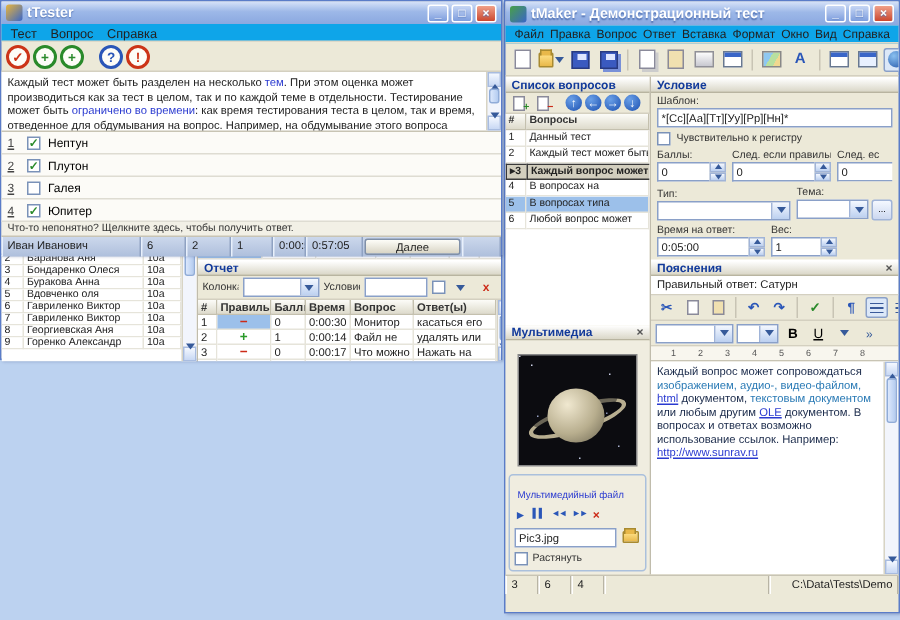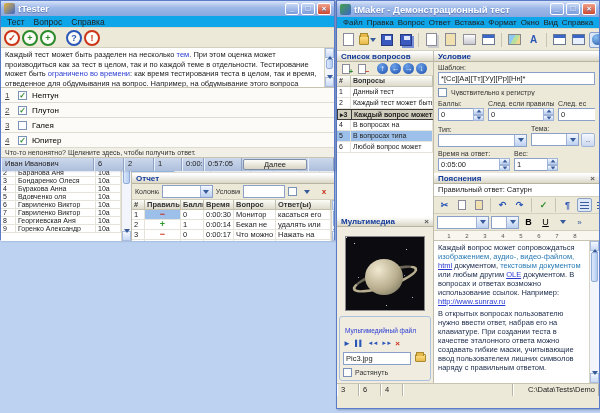--- a/index.html
+++ b/index.html
@@ -438,21 +438,21 @@
               <div class="td r-b">0</div>
               <div class="td r-t">0:00:30</div>
               <div class="td r-q">Монитор</div>
               <div class="td r-a">касаться его</div>
             </div>
             <div class="trow reprow">
               <div class="td r-n">2</div>
               <div class="td r-ok"><span class="mark pos">+</span></div>
               <div class="td r-b">1</div>
               <div class="td r-t">0:00:14</div>
-              <div class="td r-q">Бекап не</div>
+              <div class="td r-q">Файл не</div>
               <div class="td r-a">удалять или</div>
             </div>
             <div class="trow reprow">
               <div class="td r-n">3</div>
               <div class="td r-ok"><span class="mark neg">−</span></div>
               <div class="td r-b">0</div>
               <div class="td r-t">0:00:17</div>
               <div class="td r-q">Что можно</div>
               <div class="td r-a">Нажать на</div>
             </div>
@@ -856,21 +856,20 @@
             <span>5</span>
             <span>6</span>
             <span>7</span>
             <span>8</span>
         </div>
         <div class="editorwrap">
           <div class="editor">
             <p>
               <span>Каждый вопрос может сопровождаться </span><span class="ed-c">изображением, аудио-, видео-файлом, </span><span class="ed-l">html</span><span> документом, </span><span class="ed-c">текстовым документом</span><span> или любым другим </span><span class="ed-l">OLE</span><span> документом. В вопросах и ответах возможно использование ссылок. Например: </span><span class="ed-l">http://www.sunrav.ru</span>
             </p>
-            <p> В открытых вопросах пользователю нужно ввести ответ, набрав его на клавиатуре. При создании теста в качестве эталонного ответа можно создавать гибкие маски, учитывающие ввод пользователем лишних символов наряду с правильным ответом.</p>
 
           </div>
           <div class="vsb">
             <div class="sbtn"><span class="tri-u" style="margin:2px auto"></span></div>
             <div class="strack">
                 <div class="sthumb" style="height:30px"></div>
               </div>
             <div class="sbtn"><span class="tri-d" style="margin:2px auto"></span></div>
           </div>
         </div>

